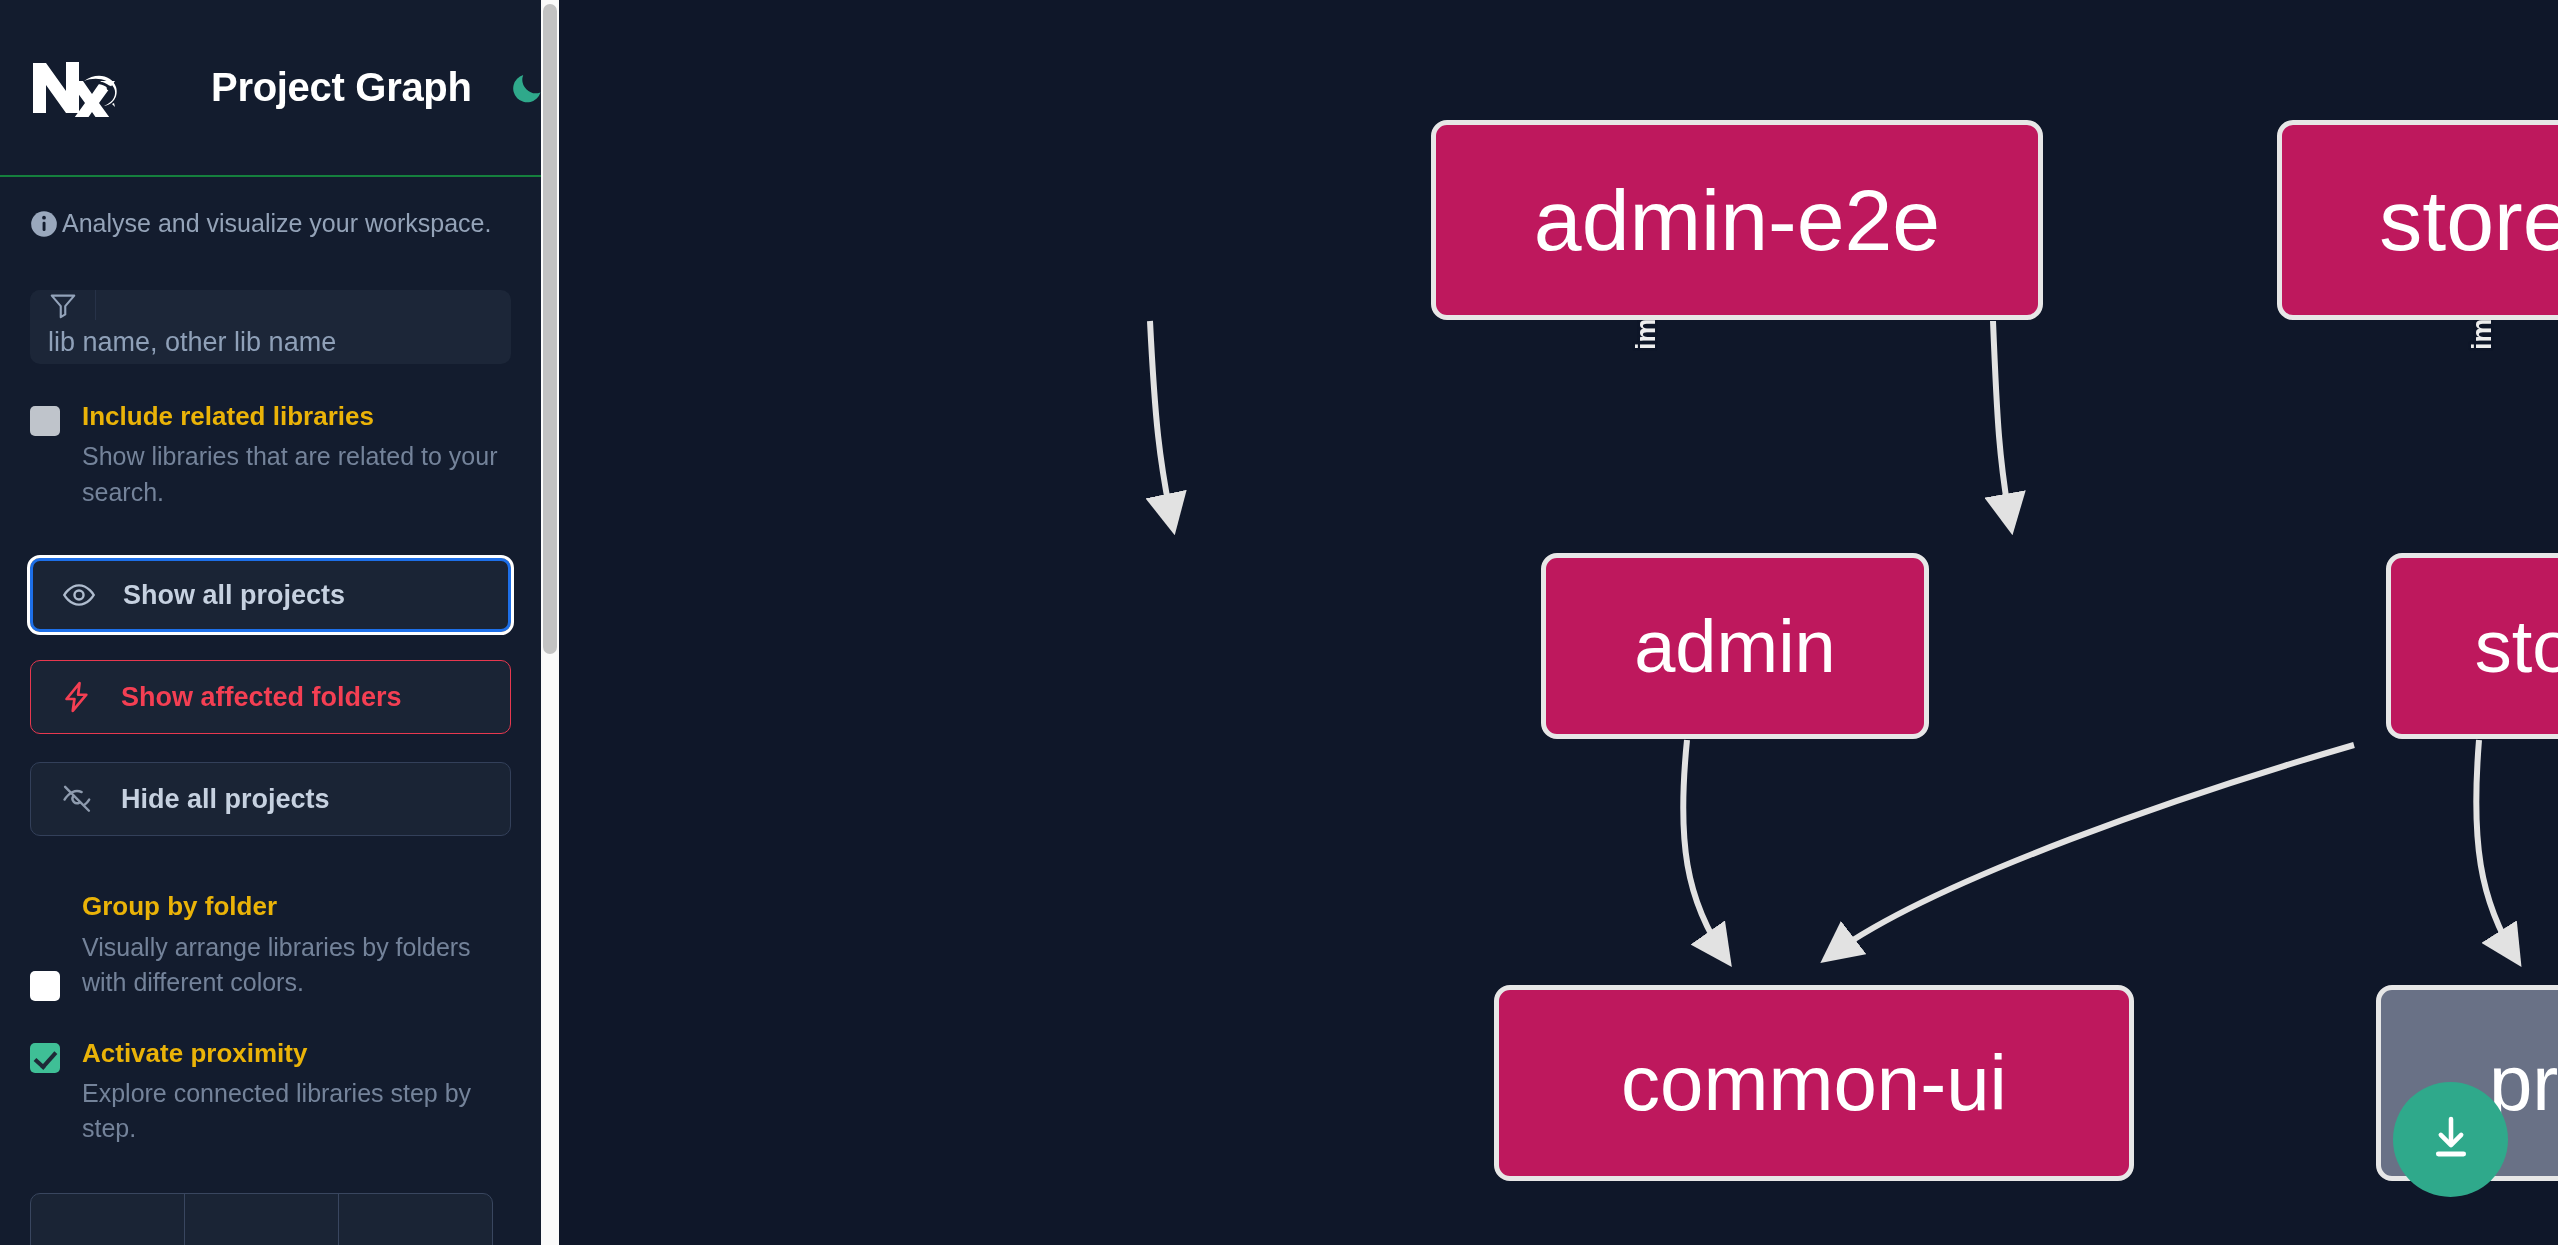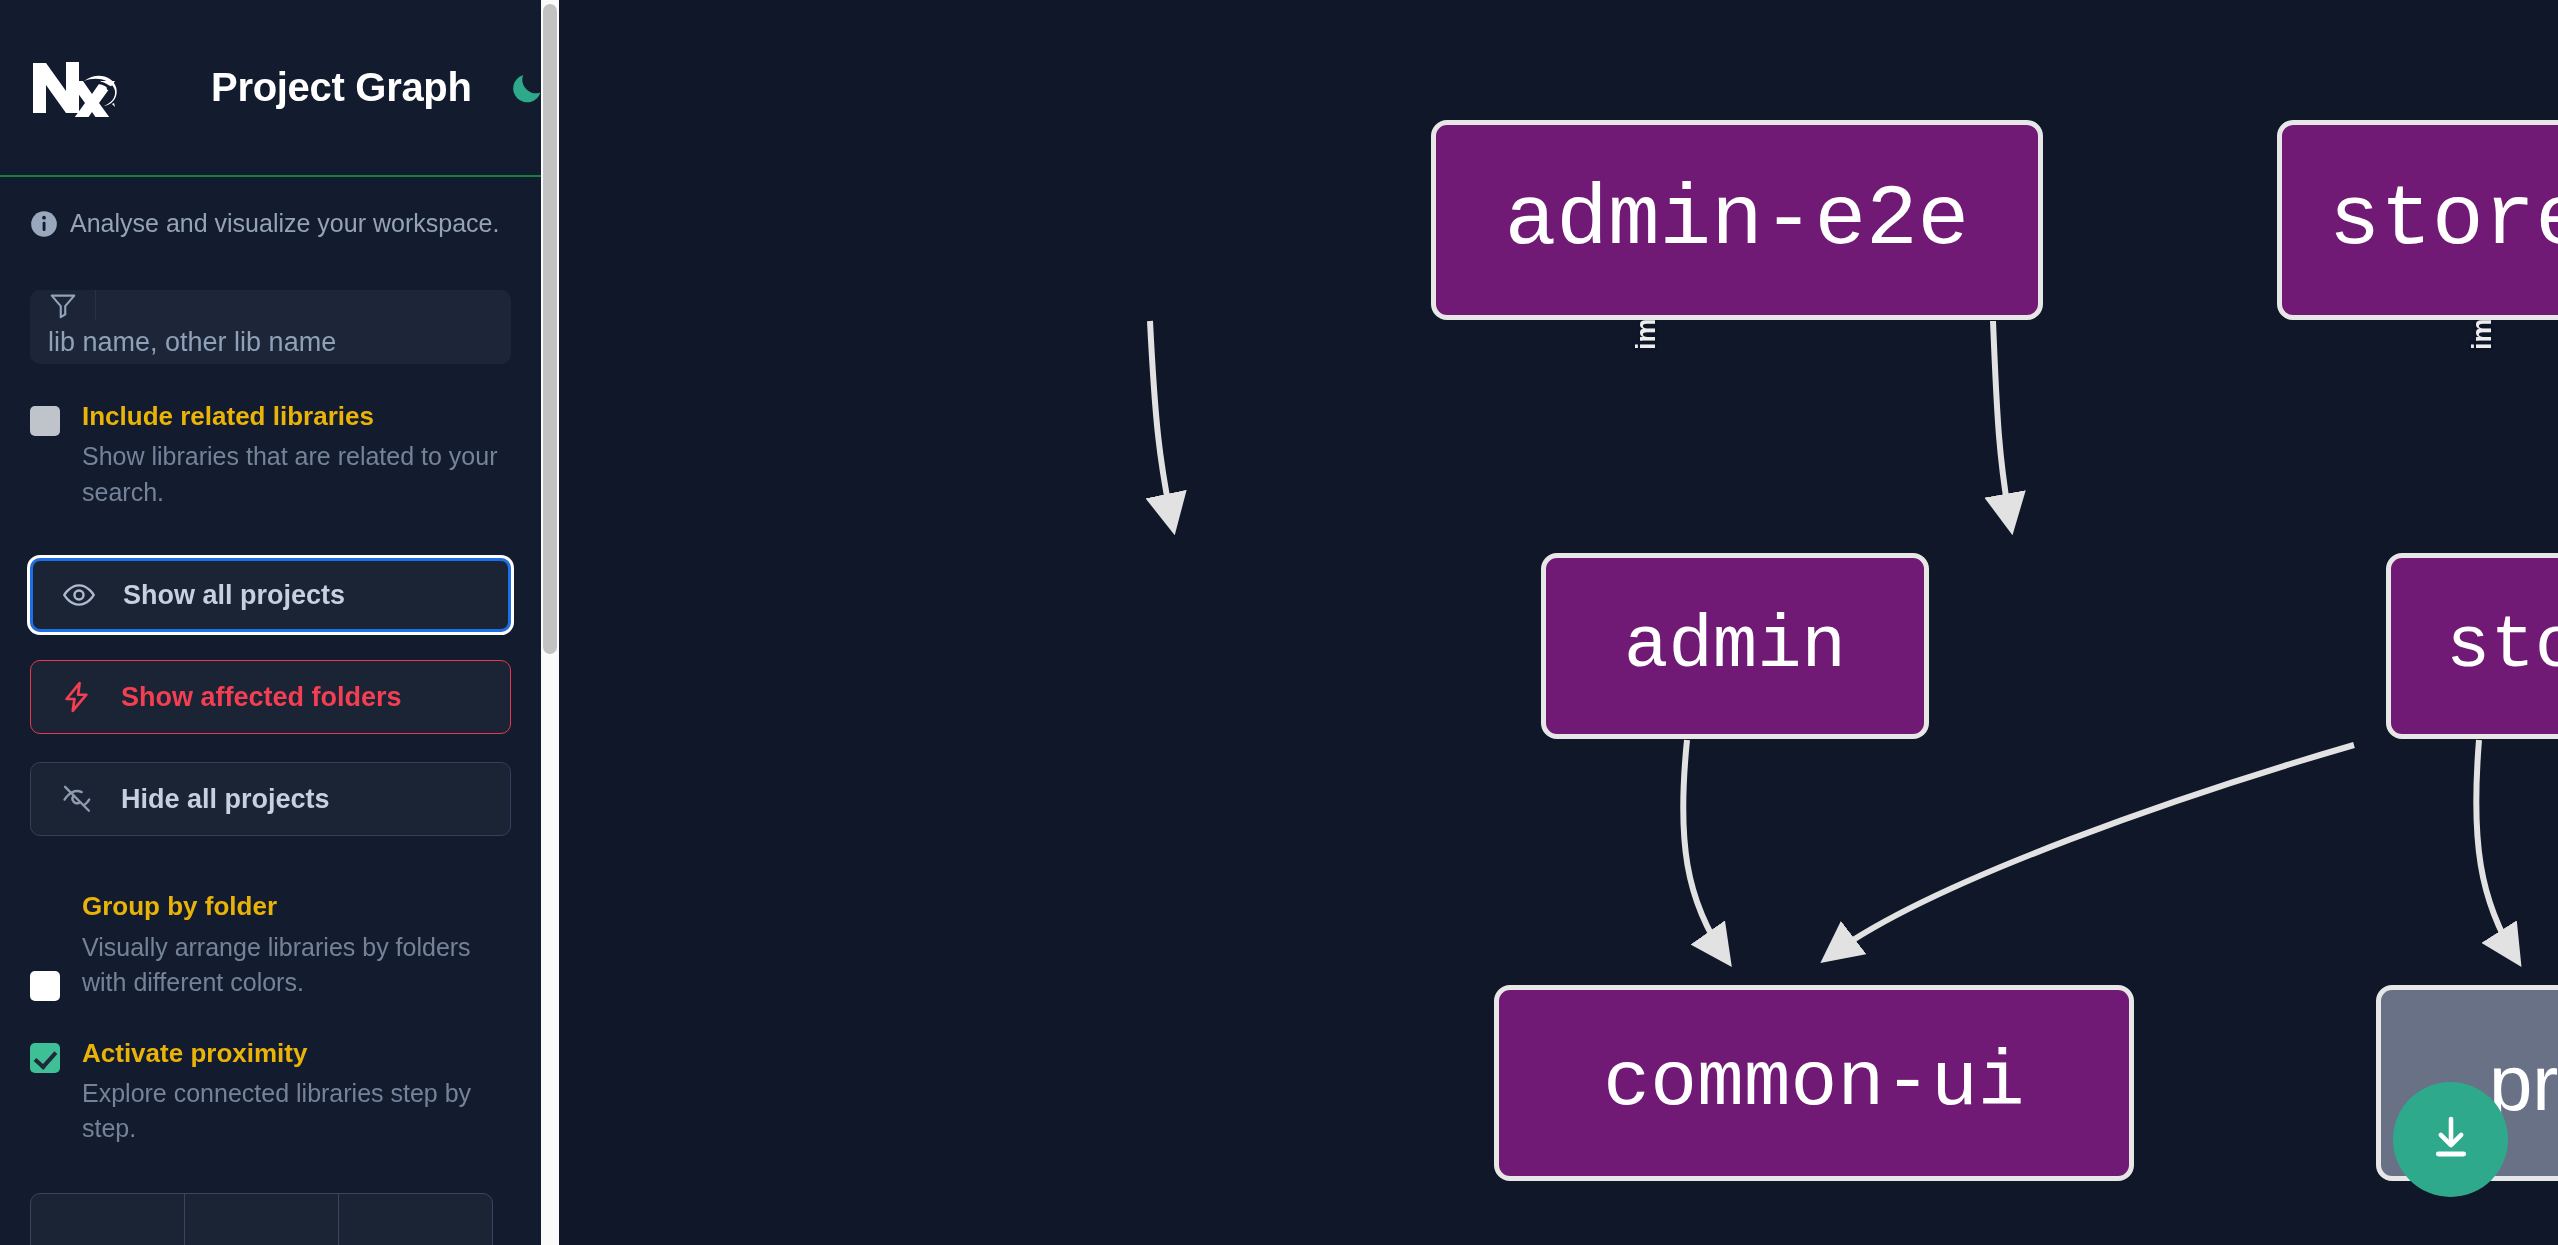--- a/index.html
+++ b/index.html
@@ -40,21 +40,21 @@
   .theme-toggle {
     margin-left: 36px;
     width: 42px; height: 42px;
     display: flex; align-items: center; justify-content: center;
     cursor: pointer;
   }
 
   .sb-info {
     display: flex; align-items: center;
     padding: 32px 30px 0 30px;
-    gap: 12px;
+    gap: 4px;
   }
   .info-icon { flex: 0 0 28px; width: 28px; height: 28px; }
   .sb-info-text { color: #94A3B8; font-size: 25px; white-space: nowrap; }
 
   .sb-body { padding: 0 30px; }
 
   .filter-row {
     margin-top: 52px;
     height: 74px;
     display: flex; align-items: stretch;
@@ -166,21 +166,21 @@
     position: absolute;
     display: flex; align-items: center; justify-content: center;
     border-radius: 16px;
     border: 5px solid #E7E7E7;
     color: #FFFFFF;
     font-family: "Liberation Sans", sans-serif;
     font-weight: 400;
     white-space: nowrap;
     cursor: pointer;
   }
-  .node.pink { background: #701a75; font-family: Liberation Mono, monospace; }
+  .node.pink { background: #be185d; }
   .node.grey { background: #697186; }
 
   .fab {
     position: absolute;
     right: 50px; bottom: 48px;
     width: 115px; height: 115px;
     border-radius: 50%;
     background: #2FA98B;
     display: flex; align-items: center; justify-content: center;
     cursor: pointer;

